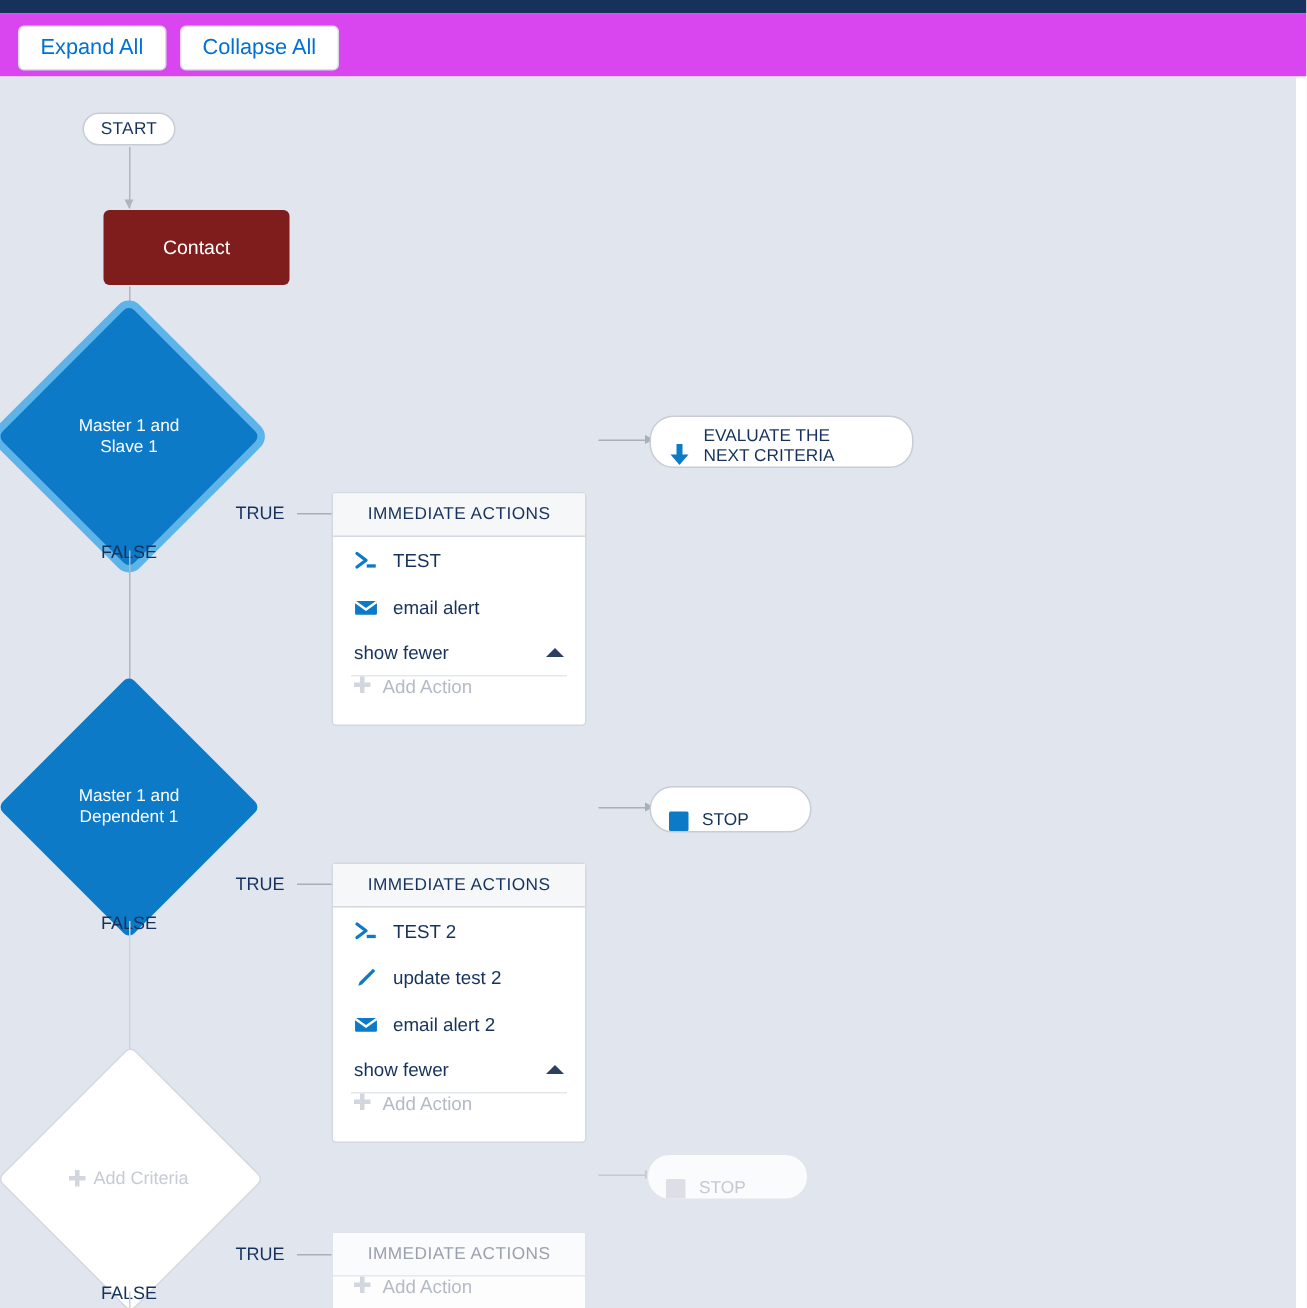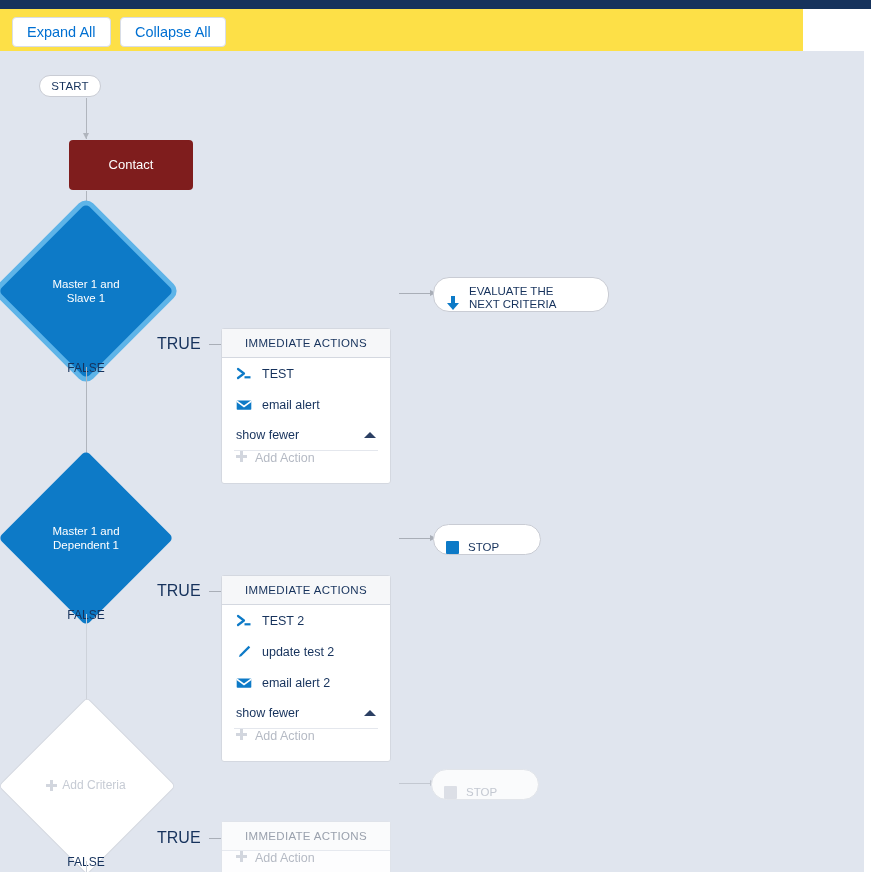--- a/index.html
+++ b/index.html
@@ -12,22 +12,22 @@
   #root { position: relative; width: 871px; height: 872px; }
 
   
   .topbar {
     position: absolute; left: 0; top: 0; width: 871px; height: 9px;
     background: #16325c;
   }
 
   
   .toolbar {
-    position: absolute; left: 0; top: 9px; width: 803px; height: 42px;
-    background: #fde047;
+    position: absolute; left: 0; top: 9px; width: 871px; height: 42px;
+    background: #d946ef;
   }
   .btn {
     position: absolute; top: 8px;
     height: 30px;
     box-sizing: border-box;
     border: 1px solid #d8dde6;
     border-radius: 4px;
     background: #ffffff;
     color: #0070d2;
     font-size: 14.5px;
@@ -49,21 +49,21 @@
   .canvas-edge {
     position: absolute; left: 864px; top: 51px; width: 7px; height: 821px;
     background: #ffffff;
   }
 
   
   .node { position: absolute; box-sizing: border-box; }
 
   
   .start-pill {
-    left: 39px; top: 24px; width: 62px; height: 22px;
+    left: 55px; top: 24px; width: 62px; height: 22px;
     background: #ffffff;
     border: 1px solid #c9ccd4;
     border-radius: 11px;
     color: #16325c;
     font-size: 11.5px;
     line-height: 20px;
     text-align: center;
     letter-spacing: .2px;
   }
 
@@ -148,21 +148,21 @@
     text-align: center;
     color: #16325c;
     font-size: 12px;
   }
 
   
   .true-branch {
     position: absolute;
     display: flex; align-items: center;
     color: #16325c;
-    font-size: 16px;
+    font-size: 12px;
   }
   .true-branch .arrow-line {
     display: inline-block;
     margin-left: 8px;
     width: 34px; height: 1px;
     background: #a9aeb7;
     position: relative;
   }
   .true-branch .arrow-line::after {
     content: "";

